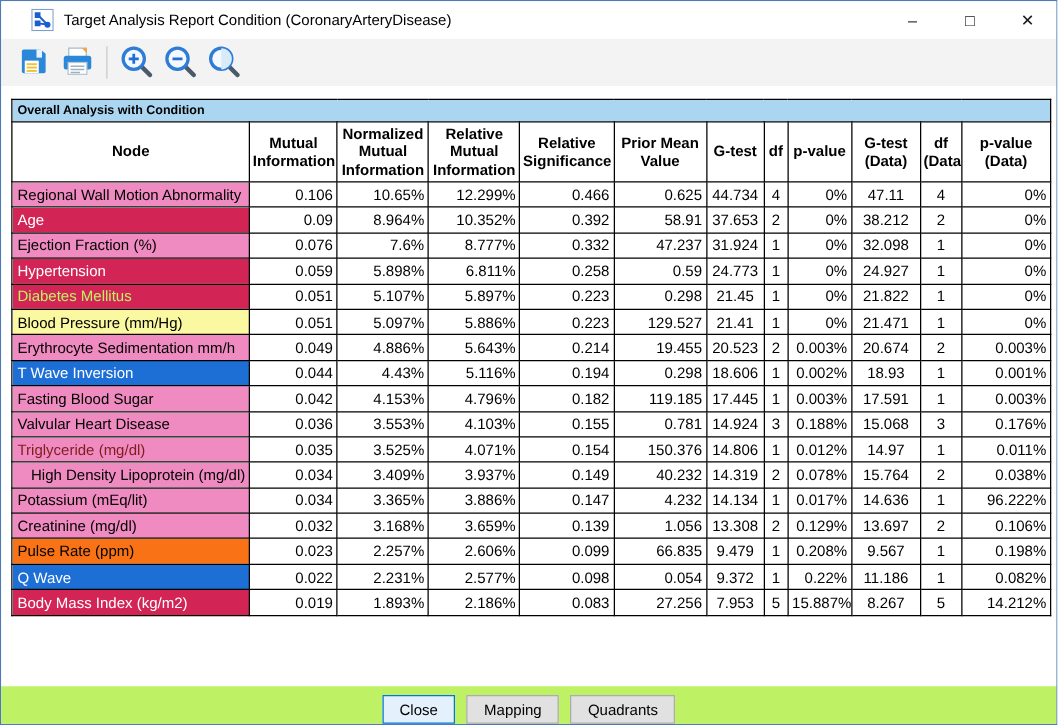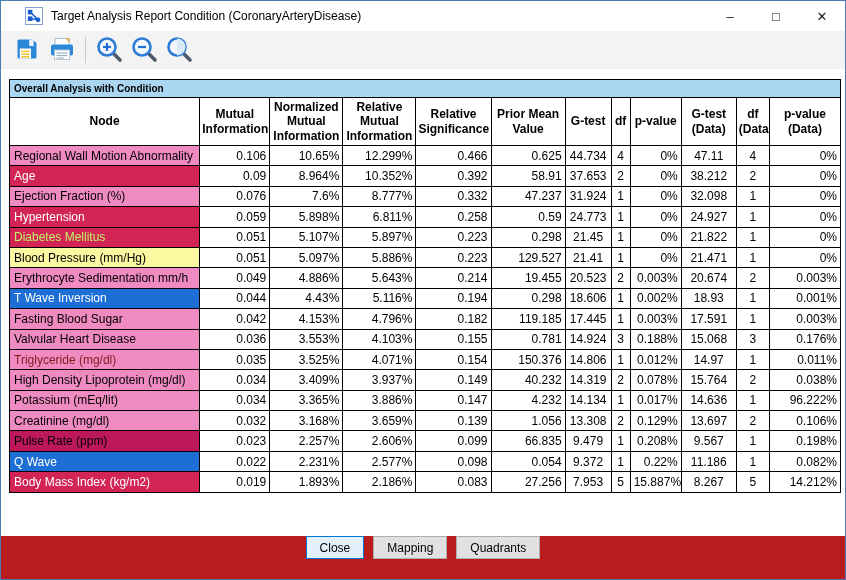--- a/index.html
+++ b/index.html
@@ -26,21 +26,21 @@
   table.report { border-collapse: collapse; table-layout: fixed; width: 832px; font-size: 12px; color: #000; }
   .report th, .report td { border: 1px solid #000; overflow: hidden; vertical-align: middle; }
   .strip-cell { background: #ABD6F1; text-align: left; font-weight: bold; height: 18px; padding: 1px 4px; font-size: 10px; }
   .report .col-h { background: #fff; font-weight: bold; text-align: center; height: 48px; padding: 0 2px; line-height: 1.22; }
   .report td { height: 20.4px; padding: 0 3px; white-space: nowrap; }
   .report td.num { text-align: right; }
   .report td.ctr { text-align: center; }
   .report td.node-cell { text-align: left; padding-left: 4px; }
 
   
-  .footer { height: 43px; flex: none; background: #b91c1c; display: flex; align-items: flex-start; justify-content: center; gap: 9px; }
+  .footer { height: 30px; flex: none; background: #bef264; display: flex; align-items: flex-end; justify-content: center; gap: 9px; }
   .btn { height: 23px; min-width: 58px; padding: 0 13px; font-size: 12px; font-family: inherit; color: #000; background: #e1e1e1; border: 1px solid #adadad; }
   .btn.default { background: #e4f0fb; border-color: #0078d7; }
 </style>
 </head>
 <body>
 
 <div class="window">
 
   <div class="titlebar">
     <span class="app-icon">
@@ -307,21 +307,21 @@
             <td class="num">0.154</td>
             <td class="num">150.376</td>
             <td class="ctr">14.806</td>
             <td class="ctr">1</td>
             <td class="num">0.012%</td>
             <td class="ctr">14.97</td>
             <td class="ctr">1</td>
             <td class="num">0.011%</td>
           </tr>
           <tr>
-            <td class="node-cell" style="background: rgb(240, 139, 194); color: rgb(0, 0, 0);">High Density Lipoprotein (mg/dl)</td>
+            <td class="node-cell" style="background: rgb(240, 139, 194); color: rgb(0, 0, 0); text-align: right;">High Density Lipoprotein (mg/dl)</td>
             <td class="num">0.034</td>
             <td class="num">3.409%</td>
             <td class="num">3.937%</td>
             <td class="num">0.149</td>
             <td class="num">40.232</td>
             <td class="ctr">14.319</td>
             <td class="ctr">2</td>
             <td class="num">0.078%</td>
             <td class="ctr">15.764</td>
             <td class="ctr">2</td>
@@ -349,21 +349,21 @@
             <td class="num">0.139</td>
             <td class="num">1.056</td>
             <td class="ctr">13.308</td>
             <td class="ctr">2</td>
             <td class="num">0.129%</td>
             <td class="ctr">13.697</td>
             <td class="ctr">2</td>
             <td class="num">0.106%</td>
           </tr>
           <tr>
-            <td class="node-cell" style="background: #be185d; color: rgb(0, 0, 0); margin-left: 28px;">Pulse Rate (ppm)</td>
+            <td class="node-cell" style="background: #f97316; color: rgb(0, 0, 0); margin-left: 28px;">Pulse Rate (ppm)</td>
             <td class="num">0.023</td>
             <td class="num">2.257%</td>
             <td class="num">2.606%</td>
             <td class="num">0.099</td>
             <td class="num">66.835</td>
             <td class="ctr">9.479</td>
             <td class="ctr">1</td>
             <td class="num">0.208%</td>
             <td class="ctr">9.567</td>
             <td class="ctr">1</td>

